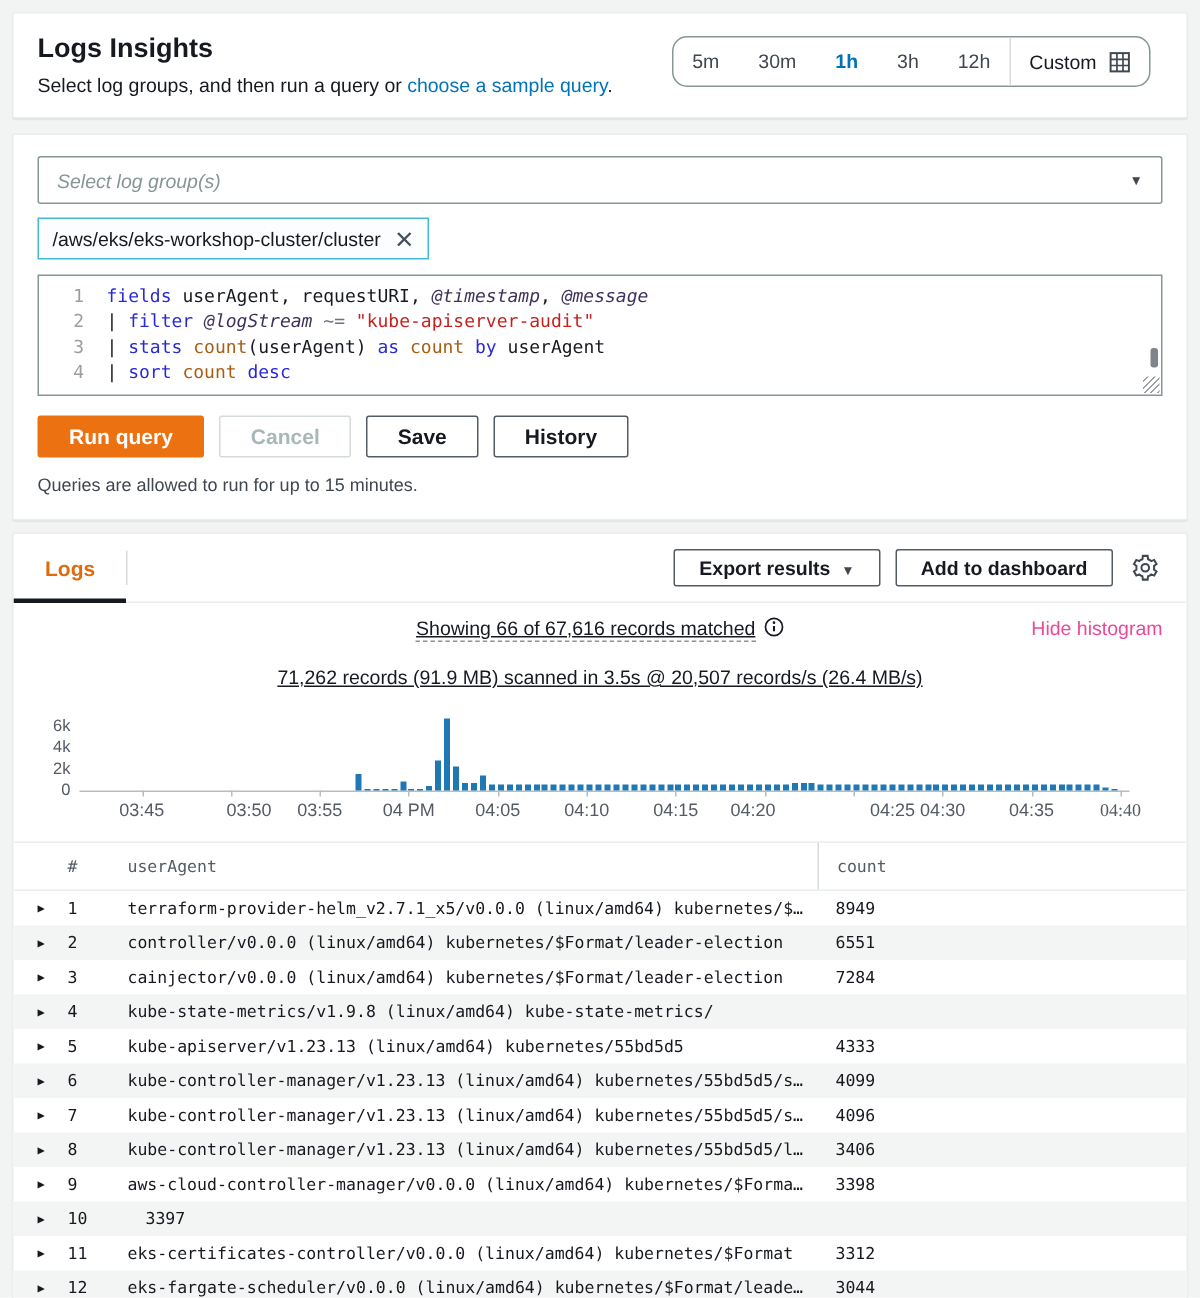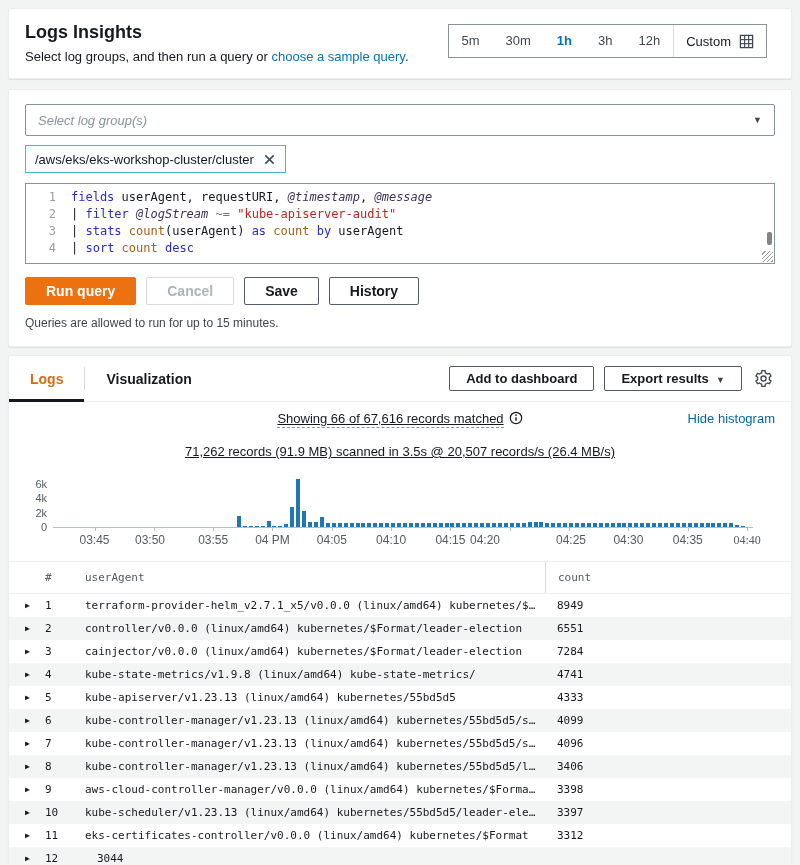--- a/index.html
+++ b/index.html
@@ -6,21 +6,21 @@
   body{width:800px;height:865px;overflow:hidden;background:#f2f3f3;
        font-family:"Liberation Sans",sans-serif;color:#16191f;}
   .card{background:#fff;border:1px solid #eaeded;border-radius:2px;margin:0 8px;
         box-shadow:0 1px 1px 0 rgba(0,28,36,.08);}
   
   .header-card{margin-top:8px;display:flex;justify-content:space-between;align-items:flex-start;
                padding:13px 16px 14px;}
   h1{font-size:18px;font-weight:bold;margin:0 0 6px;}
   .subtitle{font-size:13px;margin:0;}
   .link{color:#0073bb;text-decoration:none;cursor:pointer;}
-  .time-range{display:flex;align-items:center;border:1px solid #879596;border-radius:0;
+  .time-range{display:flex;align-items:center;border:1px solid #879596;border-radius:10px;
               height:32px;margin:2px 8px 0 0;background:#fff;}
   .tr-opts{display:flex;height:100%;align-items:center;}
   .tr-opt{padding:0 13px;font-size:13px;color:#414750;cursor:pointer;line-height:30px;}
   .tr-opt.sel{color:#0073bb;font-weight:bold;}
   .tr-divider{width:1px;height:100%;background:#d5dbdb;}
   .tr-custom{display:flex;align-items:center;gap:8px;padding:0 12px;height:100%;
              font-family:inherit;font-size:13px;color:#16191f;background:none;border:none;cursor:pointer;}
   
   .query-card{margin-top:10px;padding:14px 16px 16px;}
   .select-box{display:flex;align-items:center;border:1px solid #879596;border-radius:2px;height:30px;
@@ -57,21 +57,21 @@
        cursor:pointer;position:relative;}
   .tab.active{color:#dd6b10;}
   .tab.active::after{content:"";position:absolute;left:0;right:0;bottom:-1px;height:3px;background:#16191f;}
   .tab-divider{width:1px;background:#d5dbdb;margin:11px 0;}
   .results-actions{margin-left:auto;display:flex;align-items:center;gap:10px;}
   .gear-btn{background:none;border:none;cursor:pointer;display:flex;align-items:center;padding:2px;}
   .hist-header{position:relative;padding:9px 16px 0;text-align:center;font-size:13px;text-decoration:underline;}
   .dashed{border-bottom:1px dashed #879596;padding-bottom:1px;}
   .info-wrap{margin-left:5px;vertical-align:-2px;display:inline-block;cursor:pointer;}
   .scan-line{margin-top:16px;}
-  .hide-link{position:absolute;right:16px;top:9px;font-size:13px;color:#0369a1;cursor:pointer;text-decoration:none;margin-left:21px;}
+  .hide-link{position:absolute;right:16px;top:9px;font-size:13px;color:#ec4899;cursor:pointer;text-decoration:none;margin-left:21px;}
   .hist{position:relative;height:86px;margin-top:6px;}
   .y-axis{position:absolute;left:0;top:0;width:38px;height:62px;}
   .y-tick{position:absolute;right:0;width:38px;text-align:right;font-size:11px;color:#545b64;}
   .plot{position:absolute;left:44px;top:0;width:700px;height:62px;border-bottom:1px solid #b8bdc1;}
   .bar{position:absolute;bottom:0;width:4px;background:#1f78b4;}
   .x-mark{position:absolute;top:62px;width:1px;height:4px;background:#b8bdc1;}
   .x-tick{position:absolute;top:68px;transform:translateX(-50%);font-size:12px;color:#545b64;white-space:nowrap;}
   
   .tbl{margin-top:10px;border-top:1px solid #eaeded;
        font-family:"DejaVu Sans Mono","Liberation Mono",monospace;font-size:11px;}
@@ -157,26 +157,23 @@
     </div>
     <p class="note">Queries are allowed to run for up to 15 minutes.</p>
   </section>
 
   <section class="card results-card">
     <div class="tabs-row">
       <div class="tab active">
           <span>Logs</span>
         </div>
       <div class="tab-divider"></div>
-      <div class="tab">
-          <span>Visualization</span>
-        </div>
       <div class="results-actions">
+        <button class="btn sm"><span>Export results</span>&nbsp;&nbsp;<span class="caret" style="font-size:9px;">▼</span></button>
         <button class="btn sm">Add to dashboard</button>
-        <button class="btn sm"><span>Export results</span>&nbsp;&nbsp;<span class="caret" style="font-size:9px;">▼</span></button>
         <button class="gear-btn">
           <svg width="19" height="19" viewBox="0 0 24 24" fill="none" stroke="#414750" stroke-width="1.7">
               <circle cx="12" cy="12" r="3.2"></circle>
               <path d="M19.4 13.5c.05-.5.05-2.5 0-3l2.1-1.6-2-3.5-2.5 1a7.6 7.6 0 0 0-2.6-1.5L14 2h-4l-.4 2.9c-1 .3-1.8.8-2.6 1.5l-2.5-1-2 3.5 2.1 1.6c-.05.5-.05 2.5 0 3l-2.1 1.6 2 3.5 2.5-1c.8.7 1.6 1.2 2.6 1.5L10 22h4l.4-2.9c1-.3 1.8-.8 2.6-1.5l2.5 1 2-3.5-2.1-1.6z"></path>
             </svg>
         </button>
       </div>
     </div>
 
     <div class="hist-header">
@@ -280,35 +277,35 @@
           <div class="bar" style="left: 94.0678%; height: 4.35px; background: rgb(31, 120, 180);"></div>
           <div class="bar" style="left: 94.9153%; height: 4.1325px; background: rgb(31, 120, 180);"></div>
           <div class="bar" style="left: 95.7627%; height: 4.02375px; background: rgb(31, 120, 180);"></div>
           <div class="bar" style="left: 96.6102%; height: 4.205px; background: rgb(31, 120, 180);"></div>
           <div class="bar" style="left: 97.4576%; height: 1.8125px; background: rgb(31, 120, 180);"></div>
           <div class="bar" style="left: 98.3051%; height: 1px; background: rgb(31, 120, 180);"></div>
         </div>
     <div class="x-mark" style="left: 85.5254px;"></div>
         <div class="x-tick" style="left: 85.5254px;">03:45</div>
         <div class="x-mark" style="left: 144.847px;"></div>
-        <div class="x-tick" style="left: 134px; padding-left: 14px;">03:50</div>
+        <div class="x-tick" style="left: 150px; padding-left: 14px;">03:50</div>
         <div class="x-mark" style="left: 204.169px;"></div>
         <div class="x-tick" style="left: 204.169px;">03:55</div>
         <div class="x-mark" style="left: 263.492px;"></div>
         <div class="x-tick" style="left: 263.492px;">04 PM</div>
         <div class="x-mark" style="left: 322.814px;"></div>
         <div class="x-tick" style="left: 322.814px;">04:05</div>
         <div class="x-mark" style="left: 382.136px;"></div>
         <div class="x-tick" style="left: 382.136px;">04:10</div>
         <div class="x-mark" style="left: 441.458px;"></div>
         <div class="x-tick" style="left: 441.458px;">04:15</div>
         <div class="x-mark" style="left: 500.78px;"></div>
-        <div class="x-tick" style="left: 476px;">04:20</div>
+        <div class="x-tick" style="left: 493px;">04:20</div>
         <div class="x-mark" style="left: 560.102px;"></div>
-        <div class="x-tick" style="left: 562px;">04:25</div>
+        <div class="x-tick" style="left: 586px;">04:25</div>
         <div class="x-mark" style="left: 619.424px;"></div>
         <div class="x-tick" style="left: 619.424px;">04:30</div>
         <div class="x-mark" style="left: 678.746px;"></div>
         <div class="x-tick" style="left: 678.746px;">04:35</div>
         <div class="x-mark" style="left: 738.068px;"></div>
         <div class="x-tick" style="left: 738.068px; font-family: Liberation Serif, serif;">04:40</div>
       </div>
 
     <div class="tbl">
       <div class="tbl-head">
@@ -333,21 +330,20 @@
           <div class="row">
             <span class="r-exp">▶</span>
             <span class="r-num">3</span>
             <span class="r-agent">cainjector/v0.0.0 (linux/amd64) kubernetes/$Format/leader-election</span>
             <span class="r-count">7284</span>
           </div>
           <div class="row">
             <span class="r-exp">▶</span>
             <span class="r-num">4</span>
             <span class="r-agent">kube-state-metrics/v1.9.8 (linux/amd64) kube-state-metrics/</span>
-            <span class="r-count">4741</span>
           </div>
           <div class="row">
             <span class="r-exp">▶</span>
             <span class="r-num">5</span>
             <span class="r-agent">kube-apiserver/v1.23.13 (linux/amd64) kubernetes/55bd5d5</span>
             <span class="r-count">4333</span>
           </div>
           <div class="row">
             <span class="r-exp">▶</span>
             <span class="r-num">6</span>
@@ -368,32 +364,32 @@
           </div>
           <div class="row">
             <span class="r-exp">▶</span>
             <span class="r-num">9</span>
             <span class="r-agent">aws-cloud-controller-manager/v0.0.0 (linux/amd64) kubernetes/$Forma…</span>
             <span class="r-count">3398</span>
           </div>
           <div class="row">
             <span class="r-exp">▶</span>
             <span class="r-num">10</span>
-            <span class="r-agent">kube-scheduler/v1.23.13 (linux/amd64) kubernetes/55bd5d5/leader-ele…</span>
             <span class="r-count">3397</span>
           </div>
           <div class="row">
             <span class="r-exp">▶</span>
             <span class="r-num">11</span>
             <span class="r-agent">eks-certificates-controller/v0.0.0 (linux/amd64) kubernetes/$Format</span>
             <span class="r-count">3312</span>
           </div>
           <div class="row">
             <span class="r-exp">▶</span>
             <span class="r-num">12</span>
+            <span class="r-agent">eks-fargate-scheduler/v0.0.0 (linux/amd64) kubernetes/$Format/leade…</span>
             <span class="r-count">3044</span>
           </div>
           <div class="row">
             <span class="r-num">13</span>
             <span class="r-agent">Go-http-client/2.0</span>
             <span class="r-count">2808</span>
           </div>
         </div>
     </div>
   </section>

